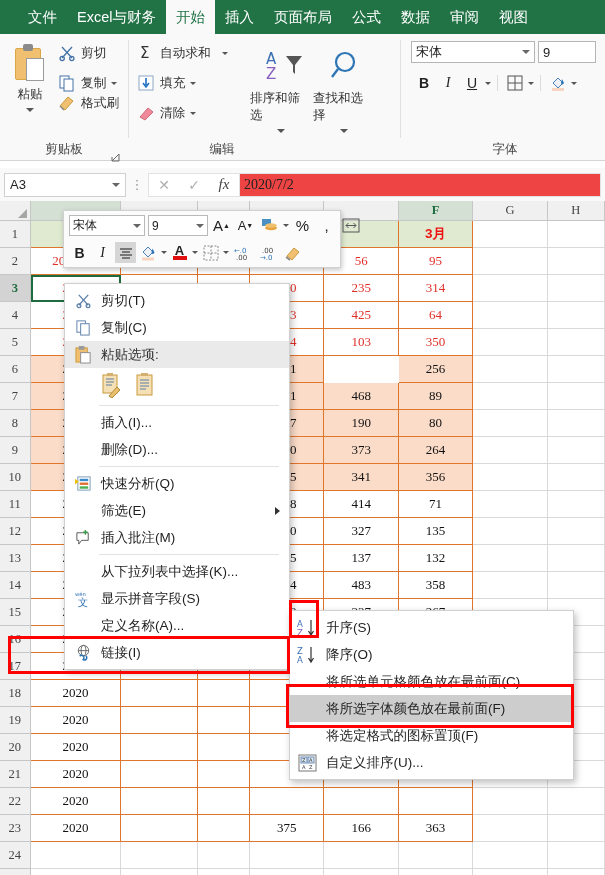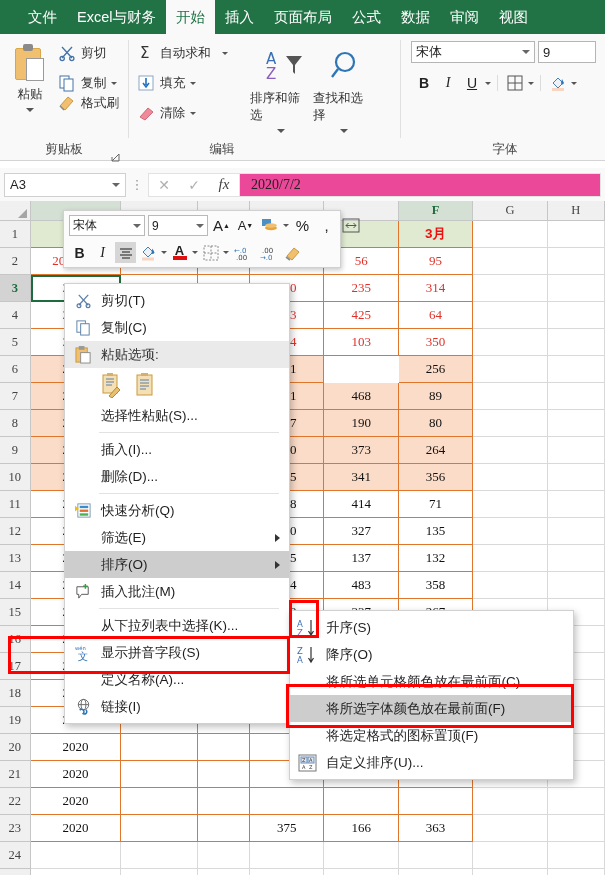--- a/index.html
+++ b/index.html
@@ -125,23 +125,23 @@
   }
   .fb-dots { width: 22px; text-align: center; color: #999; font-size: 13px; letter-spacing: 0; }
   .fb-icons {
     display: flex; align-items: center; height: 24px;
     border: 1px solid #e2e2e2; border-right: none; background: #fff;
   }
   .fb-ic { width: 30px; text-align: center; font-size: 14px; color: #b0b0b0; }
   .fb-fx { width: 30px; text-align: center; font-size: 15px; color: #444;
            font-family: "Liberation Serif", serif; font-style: italic; }
   .fb-input {
-    flex: 1; height: 24px; border: 1px solid #e2e2e2; background: #ec4899;
+    flex: 1; height: 24px; border: 1px solid #e2e2e2; background: #ef4444;
     font-size: 14px; color: #222; display: flex; align-items: center;
-    padding-left: 11px; margin-right: 4px;
+    padding-left: 4px; margin-right: 4px;
     font-family: "Liberation Serif", serif;
   }
 
   
   .sheet { position: absolute; left: 0; top: 201px; width: 605px; height: 674px; background: #fff; }
   .colhdr {
     position: absolute; left: 0; top: 0; height: 20px; width: 605px;
     background: #f0f0f0; display: flex;
   }
   .corner {
@@ -875,24 +875,20 @@
             <rect x="4" y="3" width="15" height="20" fill="#f5e0b5" stroke="#c99a3c"></rect>
             <rect x="8" y="1" width="7" height="3" fill="#d4b070"></rect>
             <g stroke="#5b7fa8" stroke-width="1">
               <line x1="7" y1="8" x2="16" y2="8"></line>
               <line x1="7" y1="11" x2="16" y2="11"></line>
               <line x1="7" y1="14" x2="16" y2="14"></line>
               <line x1="7" y1="17" x2="13" y2="17"></line>
             </g>
           </svg></span>
       </div>
-      <div class="mi">
-        <span class="mi-ico"></span>
-        <span class="mi-lbl">选择性粘贴(S)...</span>
-      </div>
       <div class="msep"></div>
       <div class="mi">
         <span class="mi-ico"></span>
         <span class="mi-lbl">插入(I)...</span>
       </div>
       <div class="mi">
         <span class="mi-ico"></span>
         <span class="mi-lbl">删除(D)...</span>
       </div>
       <div class="msep"></div>
@@ -904,25 +900,20 @@
             <rect x="5" y="8" width="9" height="2.5" fill="#e07030"></rect>
             <rect x="5" y="12" width="9" height="2.5" fill="#4caf50"></rect>
             <path d="M0 4 L4 7 L0 10 Z" fill="#f0c000"></path>
           </svg>
         </span>
         <span class="mi-lbl">快速分析(Q)</span>
       </div>
       <div class="mi">
         <span class="mi-ico"></span>
         <span class="mi-lbl">筛选(E)</span>
-        <span class="mi-arrow"></span>
-      </div>
-      <div class="mi sel">
-        <span class="mi-ico"></span>
-        <span class="mi-lbl">排序(O)</span>
         <span class="mi-arrow"></span>
       </div>
       <div class="mi">
         <span class="mi-ico">
           <svg width="17" height="17" viewBox="0 0 18 18">
             <path d="M2 4 L14 4 L14 12 L7 12 L4 16 L4 12 L2 12 Z" fill="#fff" stroke="#555"></path>
             <path d="M11 1 L11 6 M8.5 3.5 L13.5 3.5" stroke="#3b9b4a" stroke-width="1.5"></path>
           </svg>
         </span>
         <span class="mi-lbl">插入批注(M)</span>

